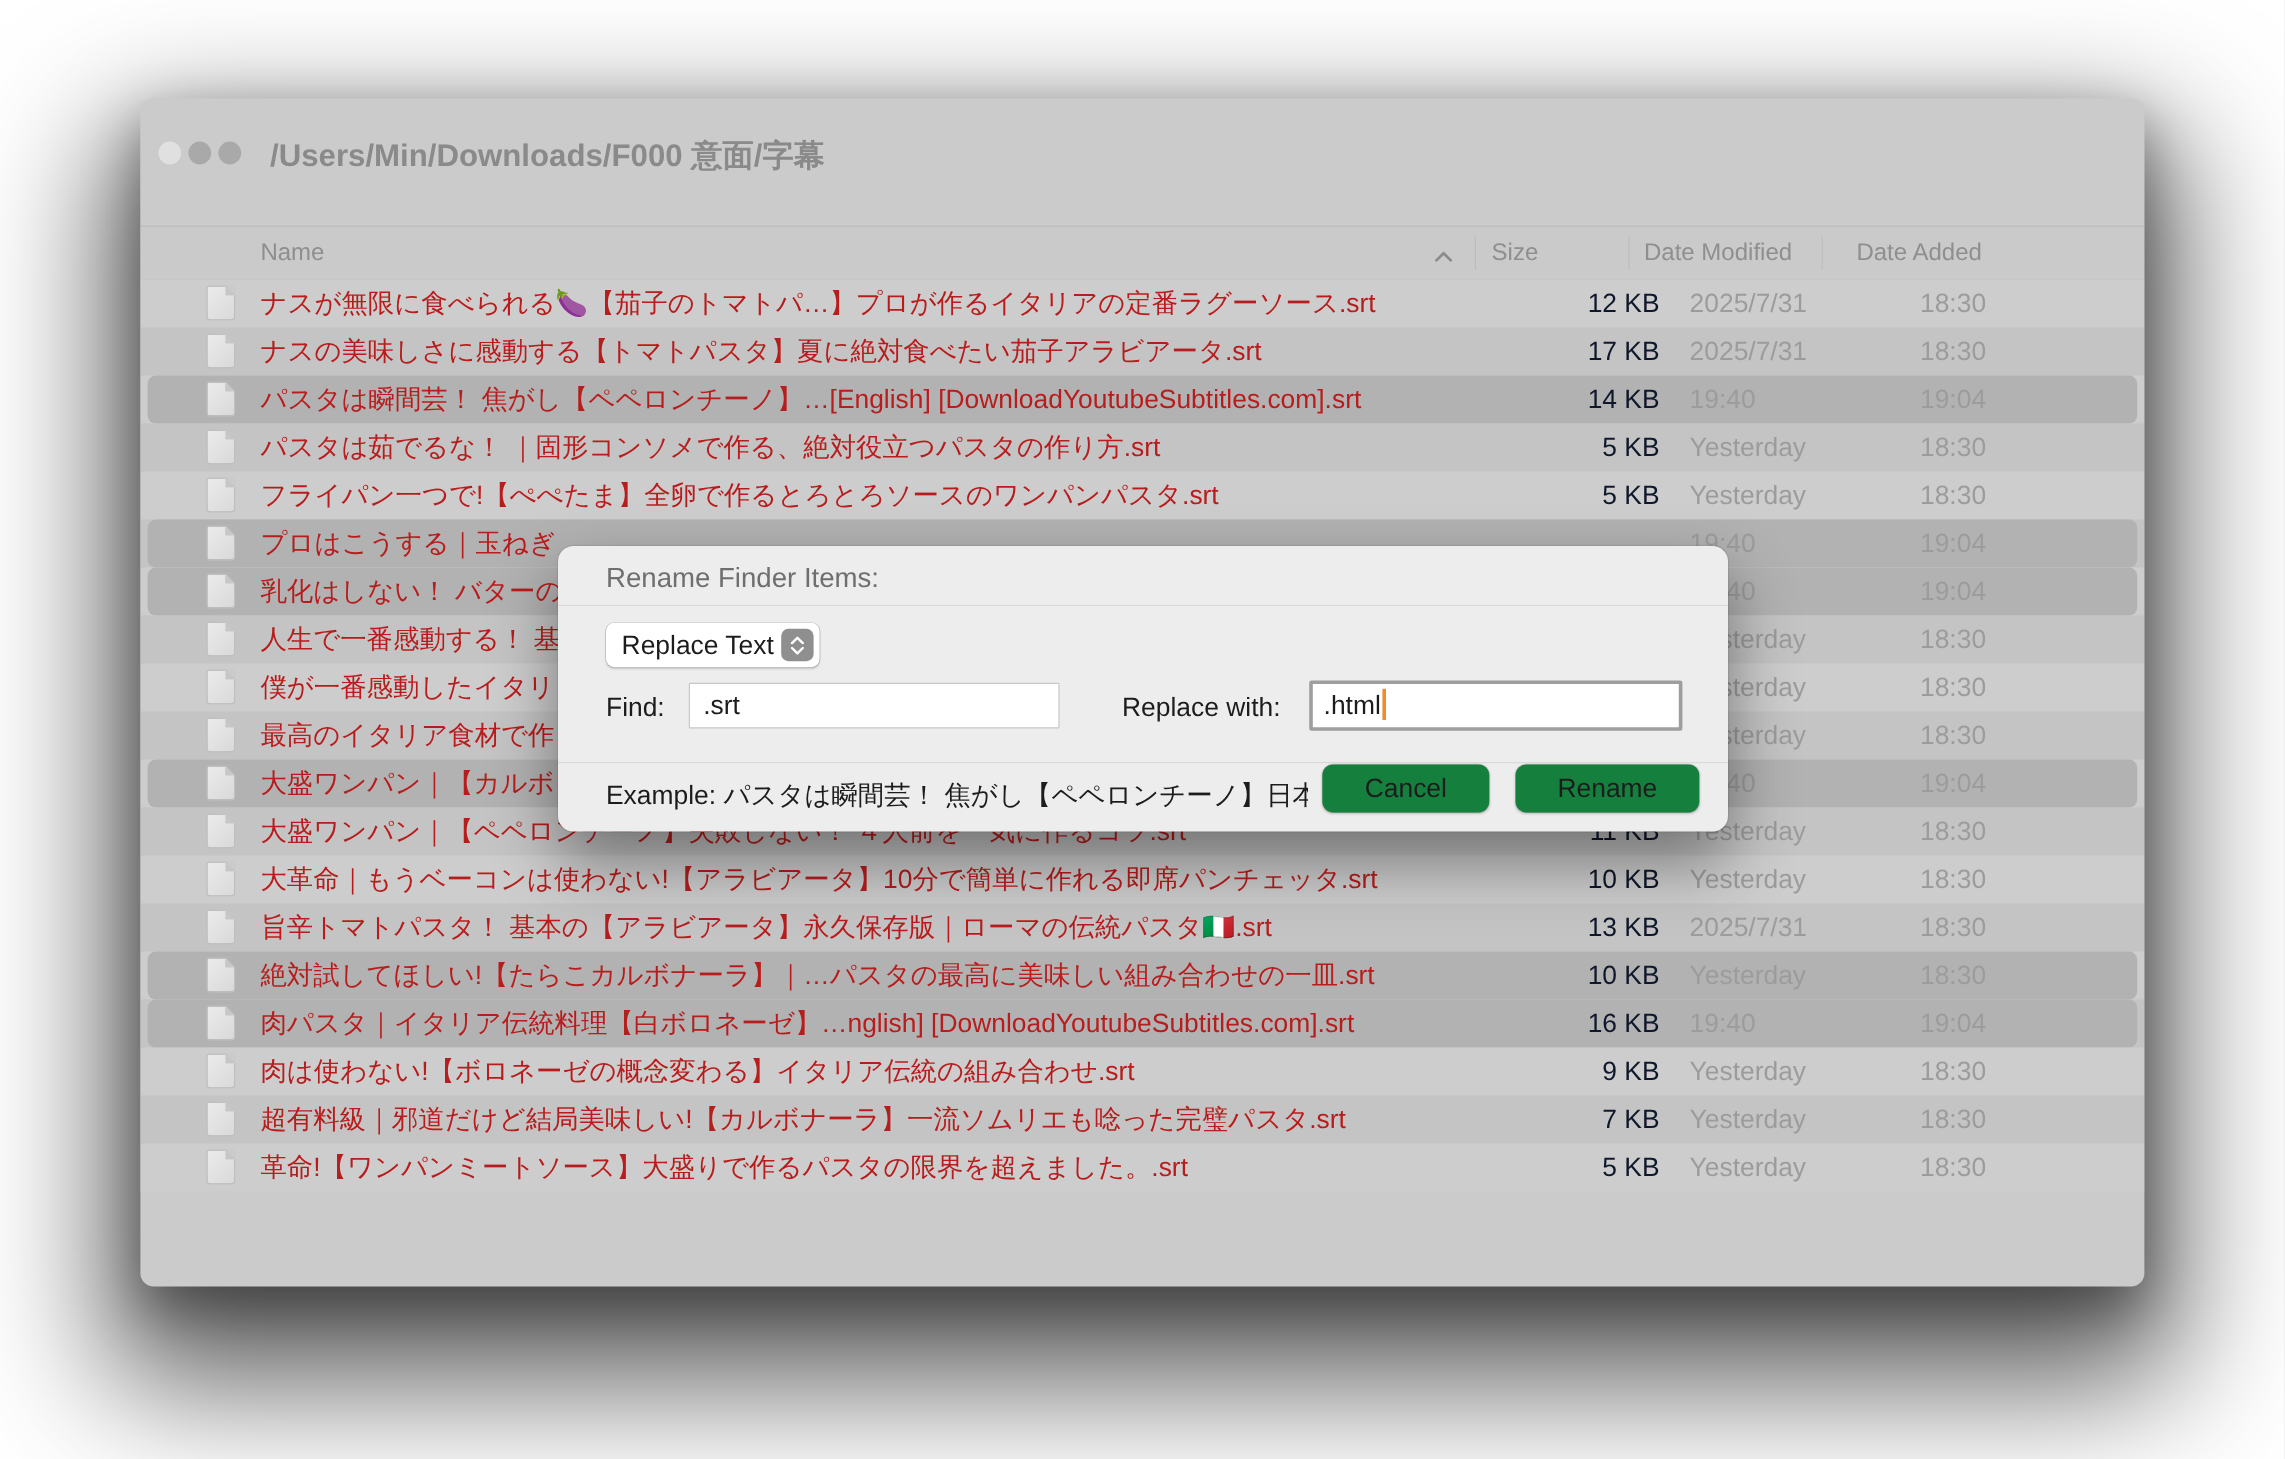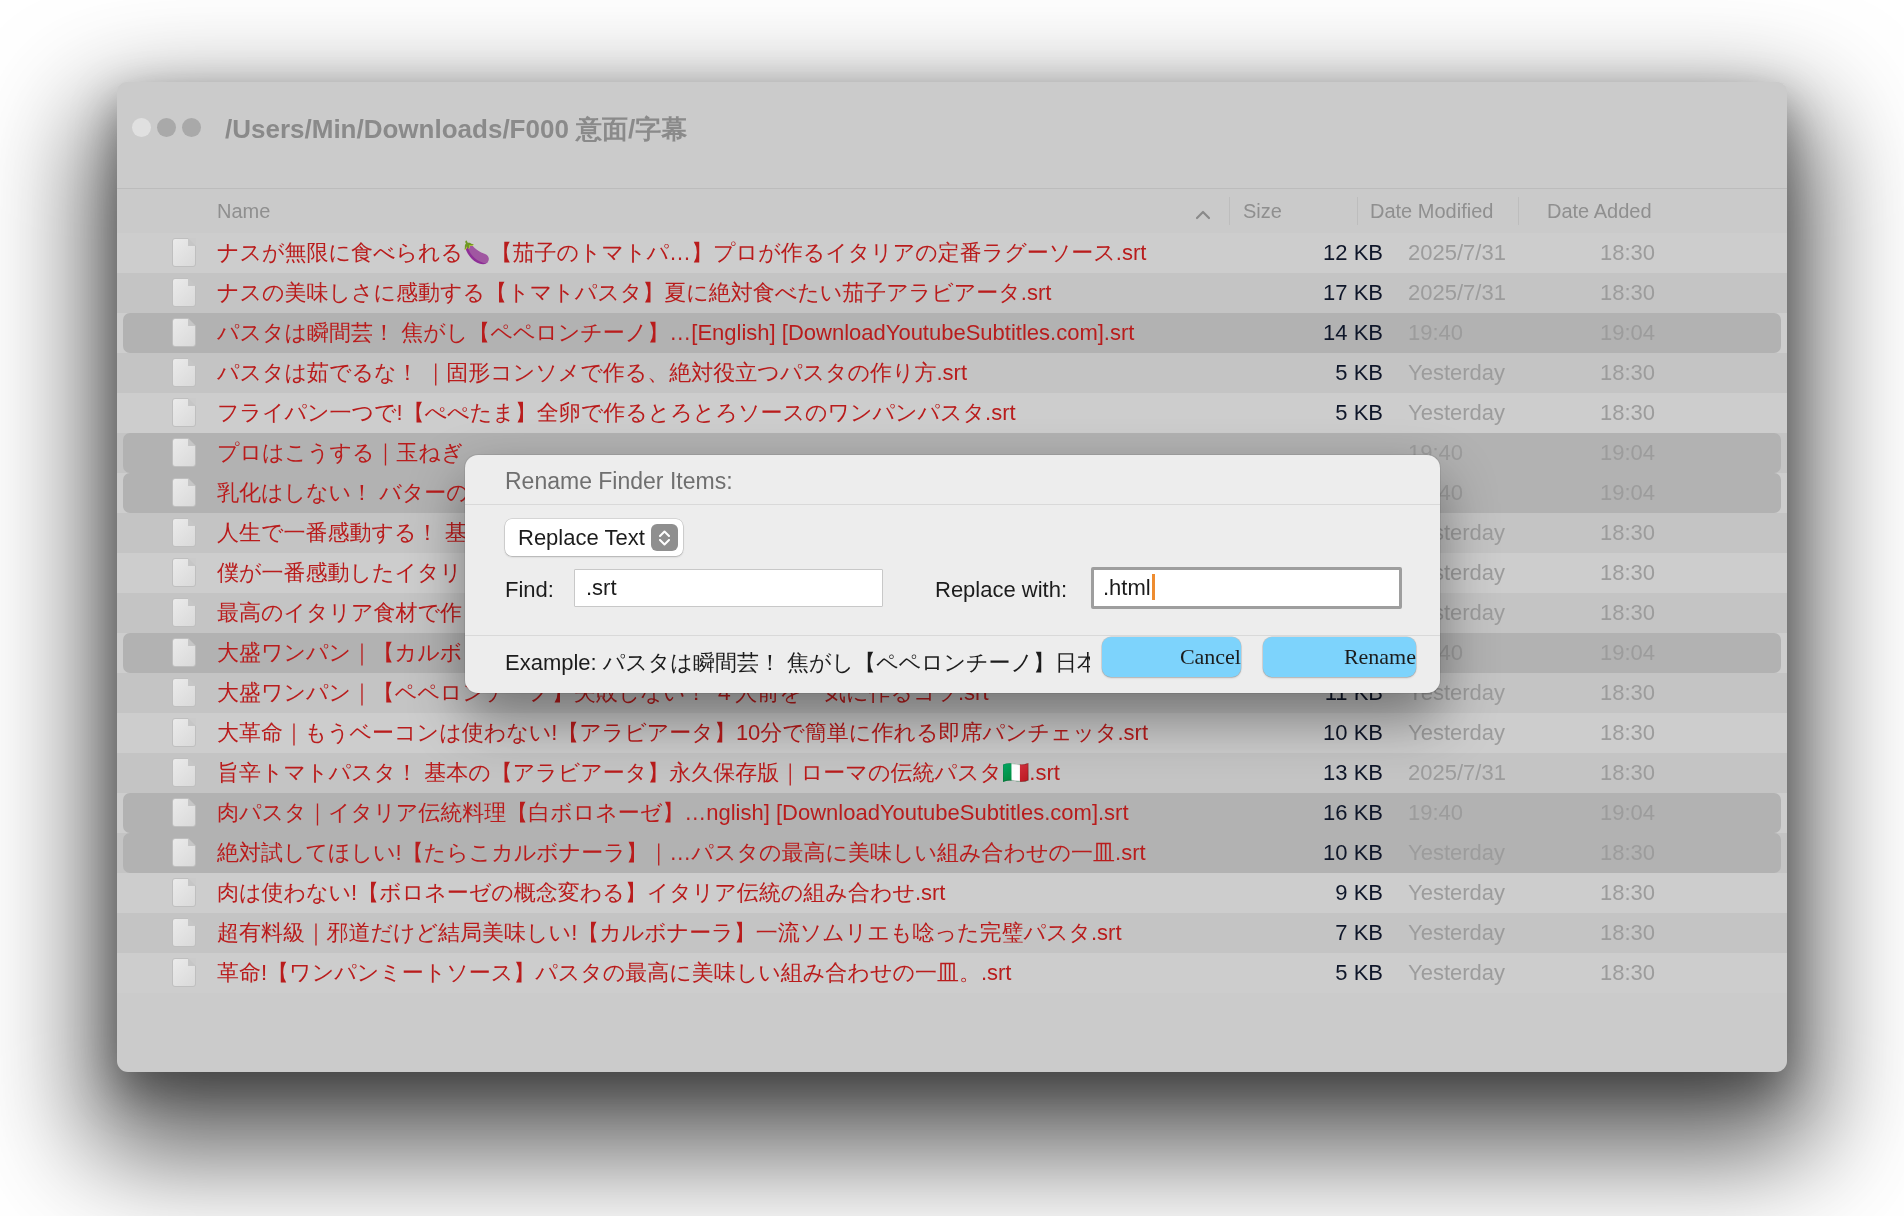--- a/index.html
+++ b/index.html
@@ -83,23 +83,23 @@
   .field{position:absolute;background:#ffffff;box-sizing:border-box;font-size:22px;}
   .find-field{left:109px;top:114px;width:309px;height:38px;border:1px solid #c8c8c8;border-radius:1px;
     line-height:36px;padding-left:11px;}
   .replace-field{left:626px;top:112px;width:311px;height:42px;border:3px solid #9e9e9e;border-radius:2px;
     line-height:36px;padding-left:9px;}
   .caret{display:inline-block;width:3px;height:26px;background:var(--caret-color,#ee8c30);
     vertical-align:-5px;margin-left:1px;}
   .example{position:absolute;left:40px;top:194px;width:585px;line-height:28px;font-size:22px;
     white-space:nowrap;overflow:hidden;}
   .btn{
-    position:absolute;top:182px;height:40px;border-radius:9px;background:#7dd3fc;
-    font-size:22px;text-align:right;line-height:40px;
-    box-shadow:0 0 0 0.5px rgba(0,0,0,0.15),0 1px 2px rgba(0,0,0,0.2);cursor:default;font-family:Liberation Serif, serif;
+    position:absolute;top:182px;height:40px;border-radius:9px;background:#15803d;
+    font-size:22px;text-align:center;line-height:40px;
+    box-shadow:0 0 0 0.5px rgba(0,0,0,0.15),0 1px 2px rgba(0,0,0,0.2);cursor:default;
   }
   .btn-cancel{left:637px;width:139px;}
   .btn-rename{left:798px;width:153px;}
 </style>
 </head>
 <body>
 
 <div class="window">
   <div class="titlebar">
     <div class="light l1"></div>
@@ -217,49 +217,49 @@
   </div>
       <div class="row">
     <div class="cell c-icon"></div>
     <div class="cell c-name">旨辛トマトパスタ！ 基本の【アラビアータ】永久保存版｜ローマの伝統パスタ🇮🇹.srt</div>
     <div class="cell c-size">13 KB</div>
     <div class="cell c-mod">2025/7/31</div>
     <div class="cell c-add">18:30</div>
   </div>
       <div class="row selected">
     <div class="cell c-icon"></div>
+    <div class="cell c-name">絶対試してほしい!【たらこカルボナーラ】｜…パスタの最高に美味しい組み合わせの一皿.srt</div>
+    <div class="cell c-size">10 KB</div>
+    <div class="cell c-mod">Yesterday</div>
+    <div class="cell c-add">18:30</div>
+  </div>
+      <div class="row selected">
+    <div class="cell c-icon"></div>
     <div class="cell c-name">肉パスタ｜イタリア伝統料理【白ボロネーゼ】…nglish] [DownloadYoutubeSubtitles.com].srt</div>
     <div class="cell c-size">16 KB</div>
     <div class="cell c-mod">19:40</div>
     <div class="cell c-add">19:04</div>
   </div>
-      <div class="row selected">
-    <div class="cell c-icon"></div>
-    <div class="cell c-name">絶対試してほしい!【たらこカルボナーラ】｜…パスタの最高に美味しい組み合わせの一皿.srt</div>
-    <div class="cell c-size">10 KB</div>
-    <div class="cell c-mod">Yesterday</div>
-    <div class="cell c-add">18:30</div>
-  </div>
       <div class="row">
     <div class="cell c-icon"></div>
     <div class="cell c-name">肉は使わない!【ボロネーゼの概念変わる】イタリア伝統の組み合わせ.srt</div>
     <div class="cell c-size">9 KB</div>
     <div class="cell c-mod">Yesterday</div>
     <div class="cell c-add">18:30</div>
   </div>
       <div class="row">
     <div class="cell c-icon"></div>
     <div class="cell c-name">超有料級｜邪道だけど結局美味しい!【カルボナーラ】一流ソムリエも唸った完璧パスタ.srt</div>
     <div class="cell c-size">7 KB</div>
     <div class="cell c-mod">Yesterday</div>
     <div class="cell c-add">18:30</div>
   </div>
       <div class="row">
     <div class="cell c-icon"></div>
-    <div class="cell c-name">革命!【ワンパンミートソース】パスタの最高に美味しい組み合わせの一皿。.srt</div>
+    <div class="cell c-name">革命!【ワンパンミートソース】大盛りで作るパスタの限界を超えました。.srt</div>
     <div class="cell c-size">5 KB</div>
     <div class="cell c-mod">Yesterday</div>
     <div class="cell c-add">18:30</div>
   </div>
     </div>
 
 </div>
 
 <div class="dialog">
   <div class="dlg-title">Rename Finder Items:</div>

